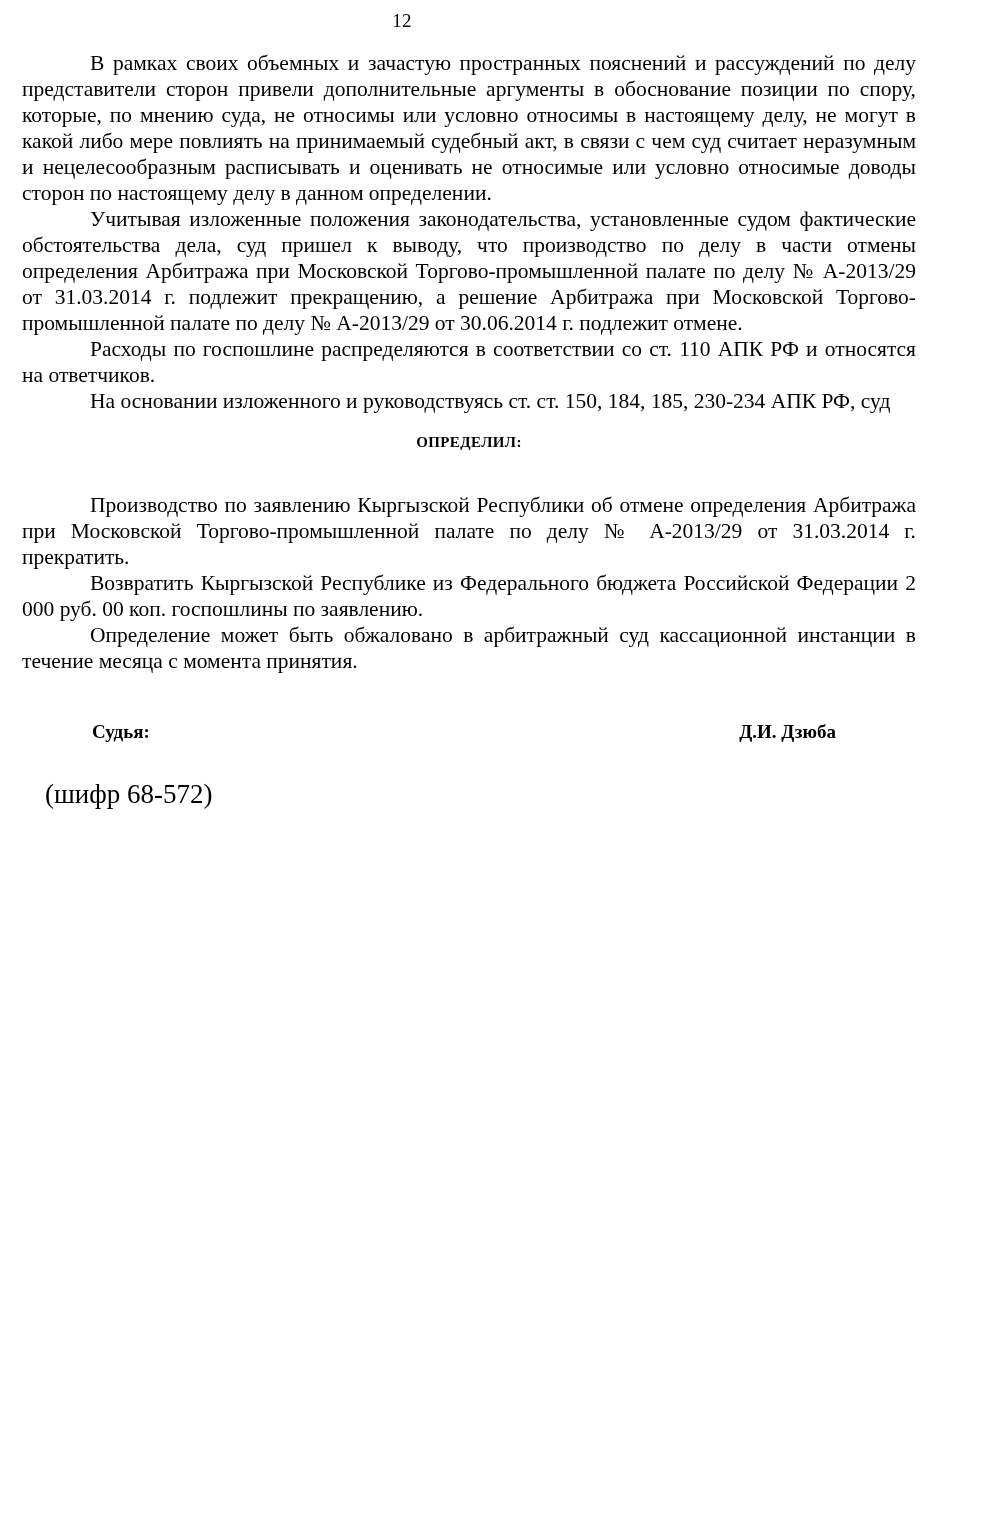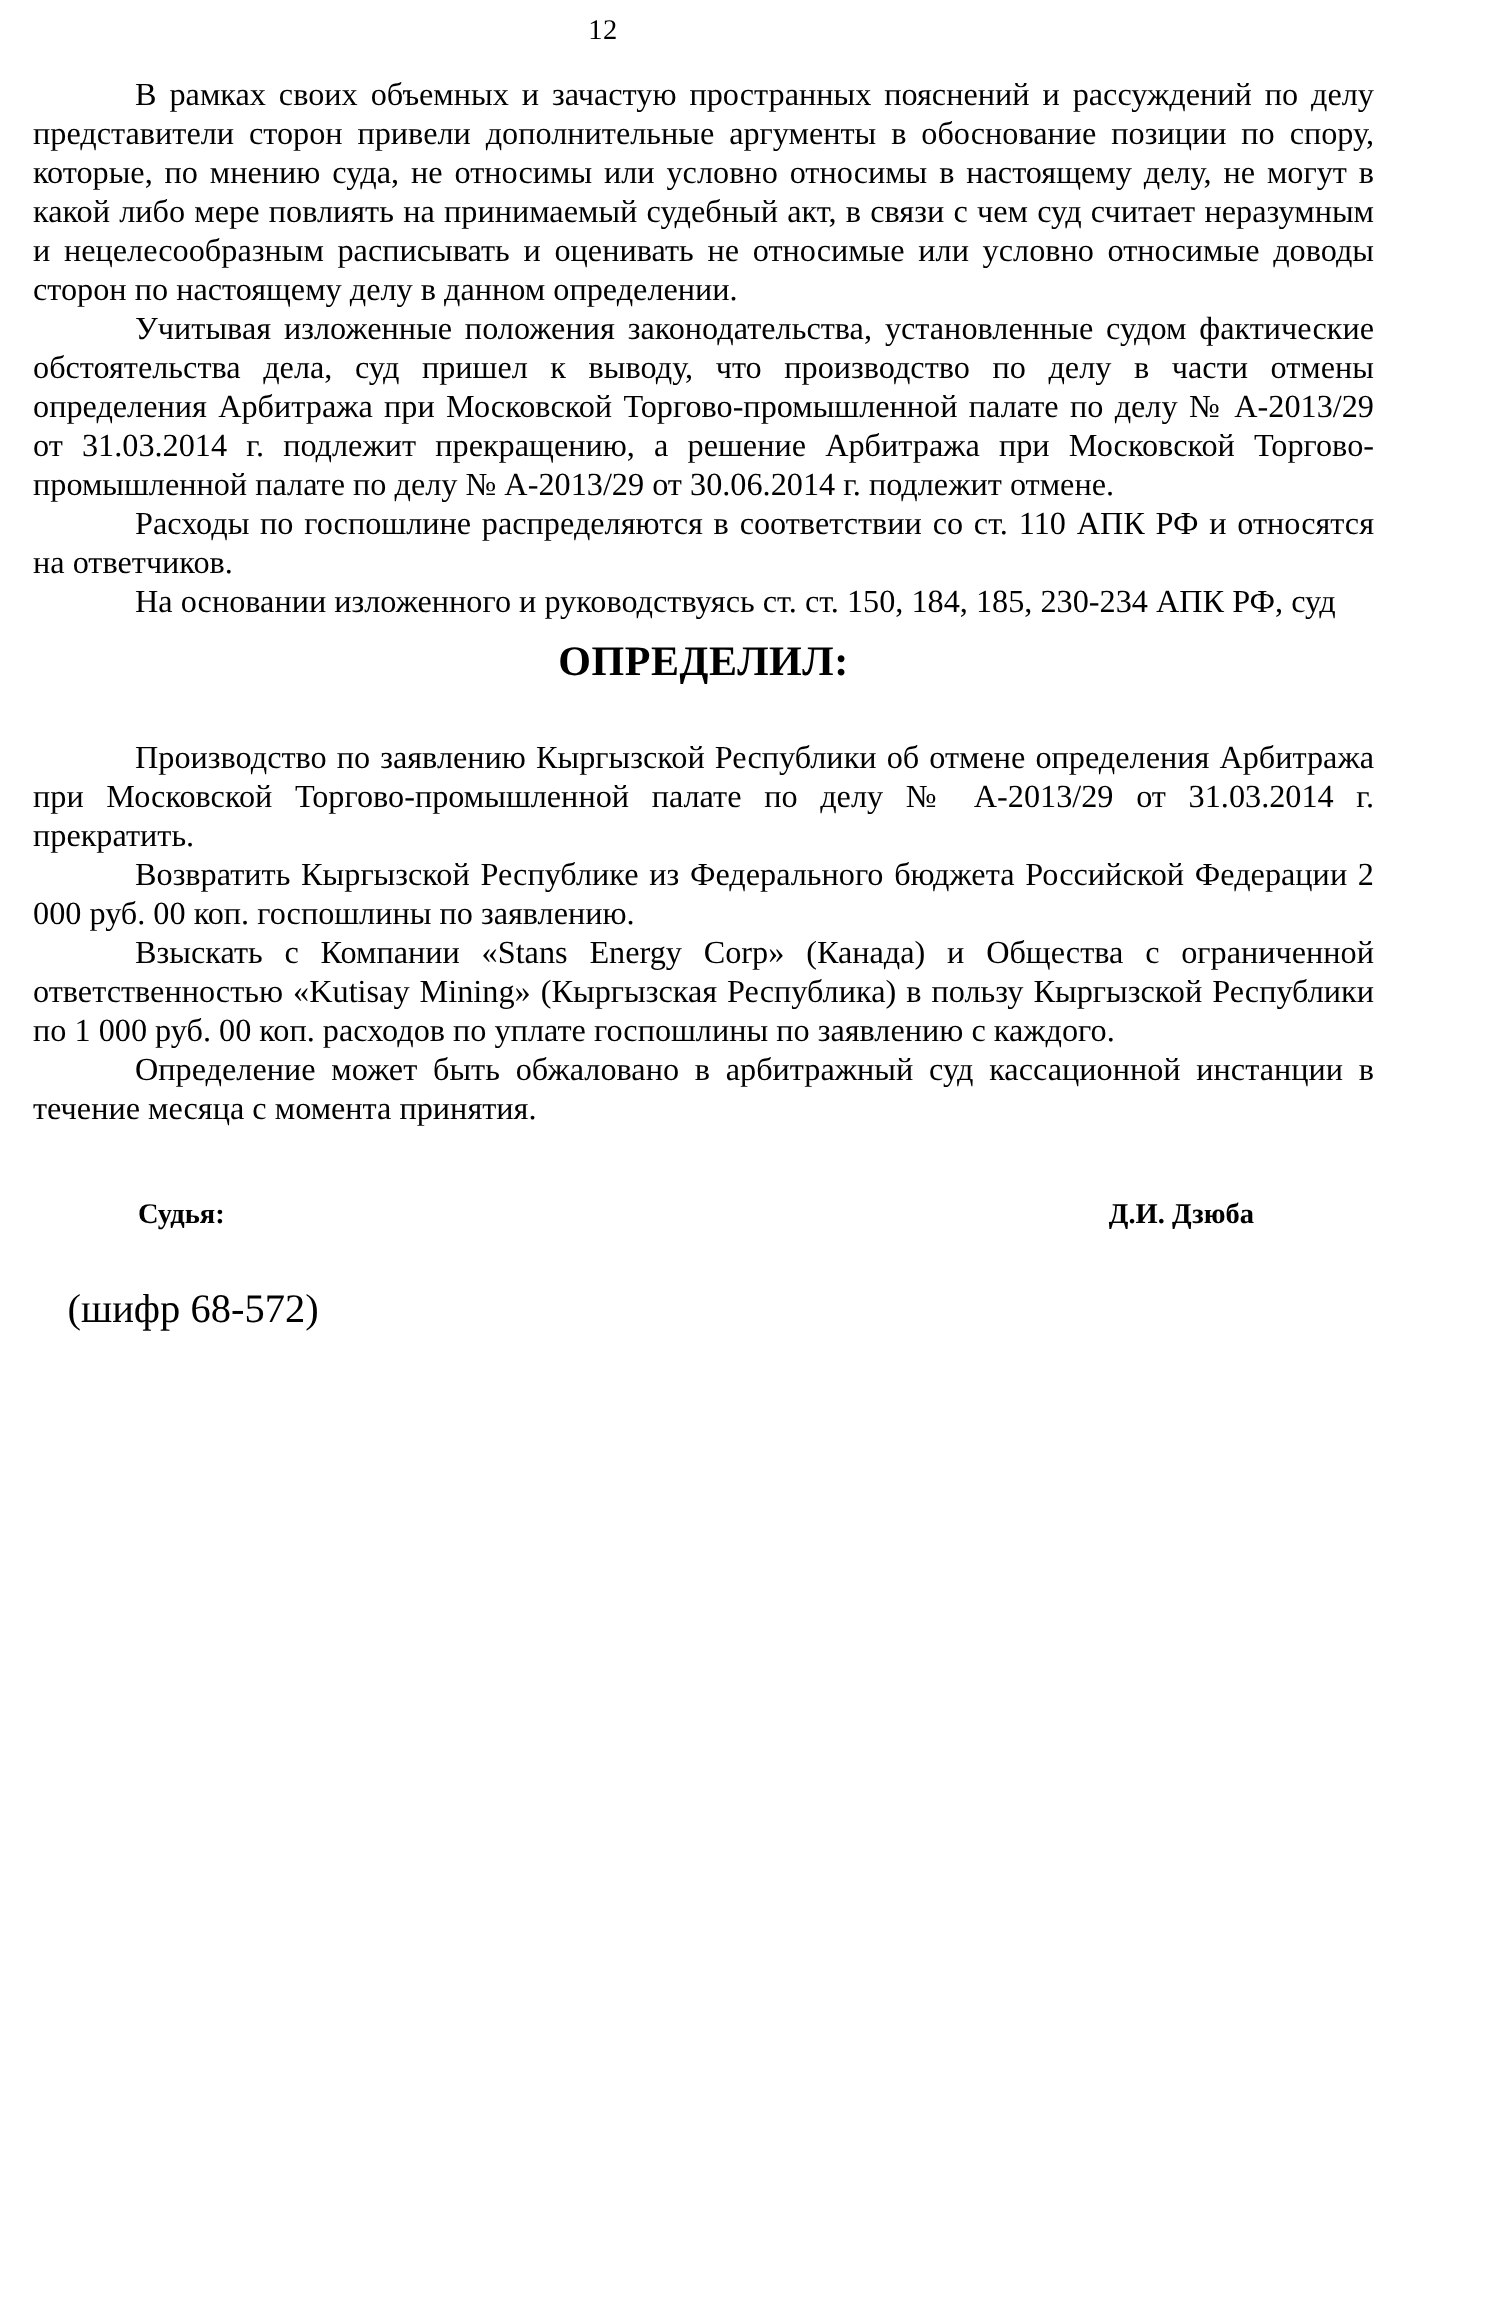--- a/index.html
+++ b/index.html
@@ -51,21 +51,21 @@
     line-height: 26px;
     text-align: justify;
     text-indent: 68px;
     text-justify: inter-word;
     hyphens: none;
   }
 
   
   .ruling-heading {
     margin: 0;
-    font-size: 28px;
+    font-size: 15px;
     line-height: 28.4px;
     font-weight: bold;
     text-align: center;
     text-indent: 0;
     padding-top: 14px;
     padding-bottom: 14px;
     letter-spacing: 0.4px;
   }
 
   .spacer-after-heading { height: 22px; }
@@ -121,21 +121,20 @@
 
     <p class="ruling-heading">ОПРЕДЕЛИЛ:</p>
 
     <div class="spacer-after-heading"></div>
 
     <p class="para">Производство по заявлению Кыргызской Республики об отмене определения Арбитража при Московской Торгово-промышленной палате по делу № А-2013/29 от 31.03.2014 г. прекратить.</p>
 
 
     <p class="para">Возвратить Кыргызской Республике из Федерального бюджета Российской Федерации 2 000 руб. 00 коп. госпошлины по заявлению.</p>
 
-    <p class="para">Взыскать с  Компании «Stans Energy Corp» (Канада) и Общества с ограниченной ответственностью «Kutisay Mining» (Кыргызская Республика) в пользу Кыргызской Республики по 1 000 руб. 00 коп. расходов по уплате госпошлины по заявлению с каждого.</p>
 
     <p class="para">Определение может быть обжаловано в арбитражный суд кассационной инстанции в течение месяца с момента принятия.</p>
 
     <div class="signature-row">
       <span class="signature-role">Судья:</span>
       <span class="signature-name">Д.И. Дзюба</span>
     </div>
 
     <p class="cipher">(шифр 68-572)</p>
 

